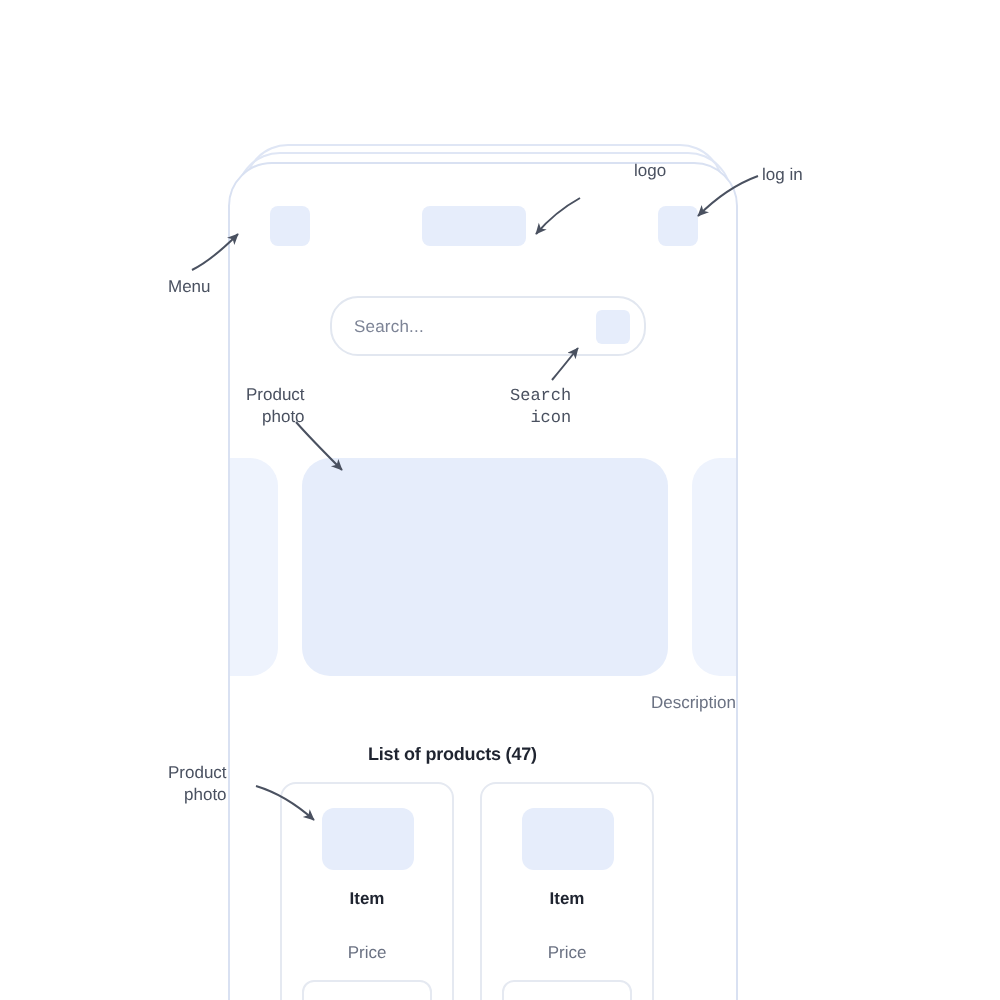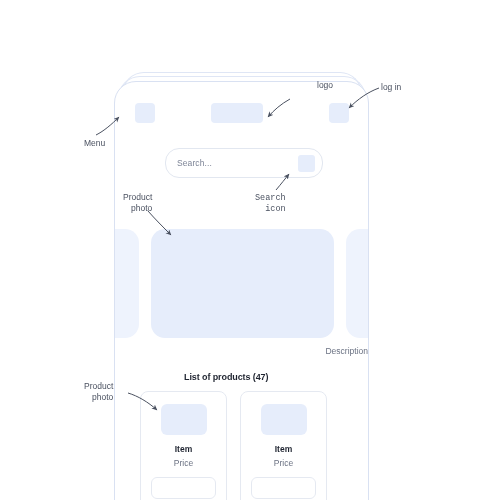--- a/index.html
+++ b/index.html
@@ -179,21 +179,21 @@
     background: #e6edfb;
     border-radius: 6px;
   }
   .card-item {
     margin-top: 9px;
     font-size: 8.5px;
     font-weight: bold;
     color: #1f2430;
   }
   .card-price {
-    margin-top: 4px;
+    margin-top: 17px;
     font-size: 8.5px;
     color: #6b7283;
   }
   .card-button {
     margin-top: 9px;
     width: 100%;
     height: 22px;
     border: 1px solid #e5e9f1;
     border-radius: 6px;
     box-sizing: border-box;

